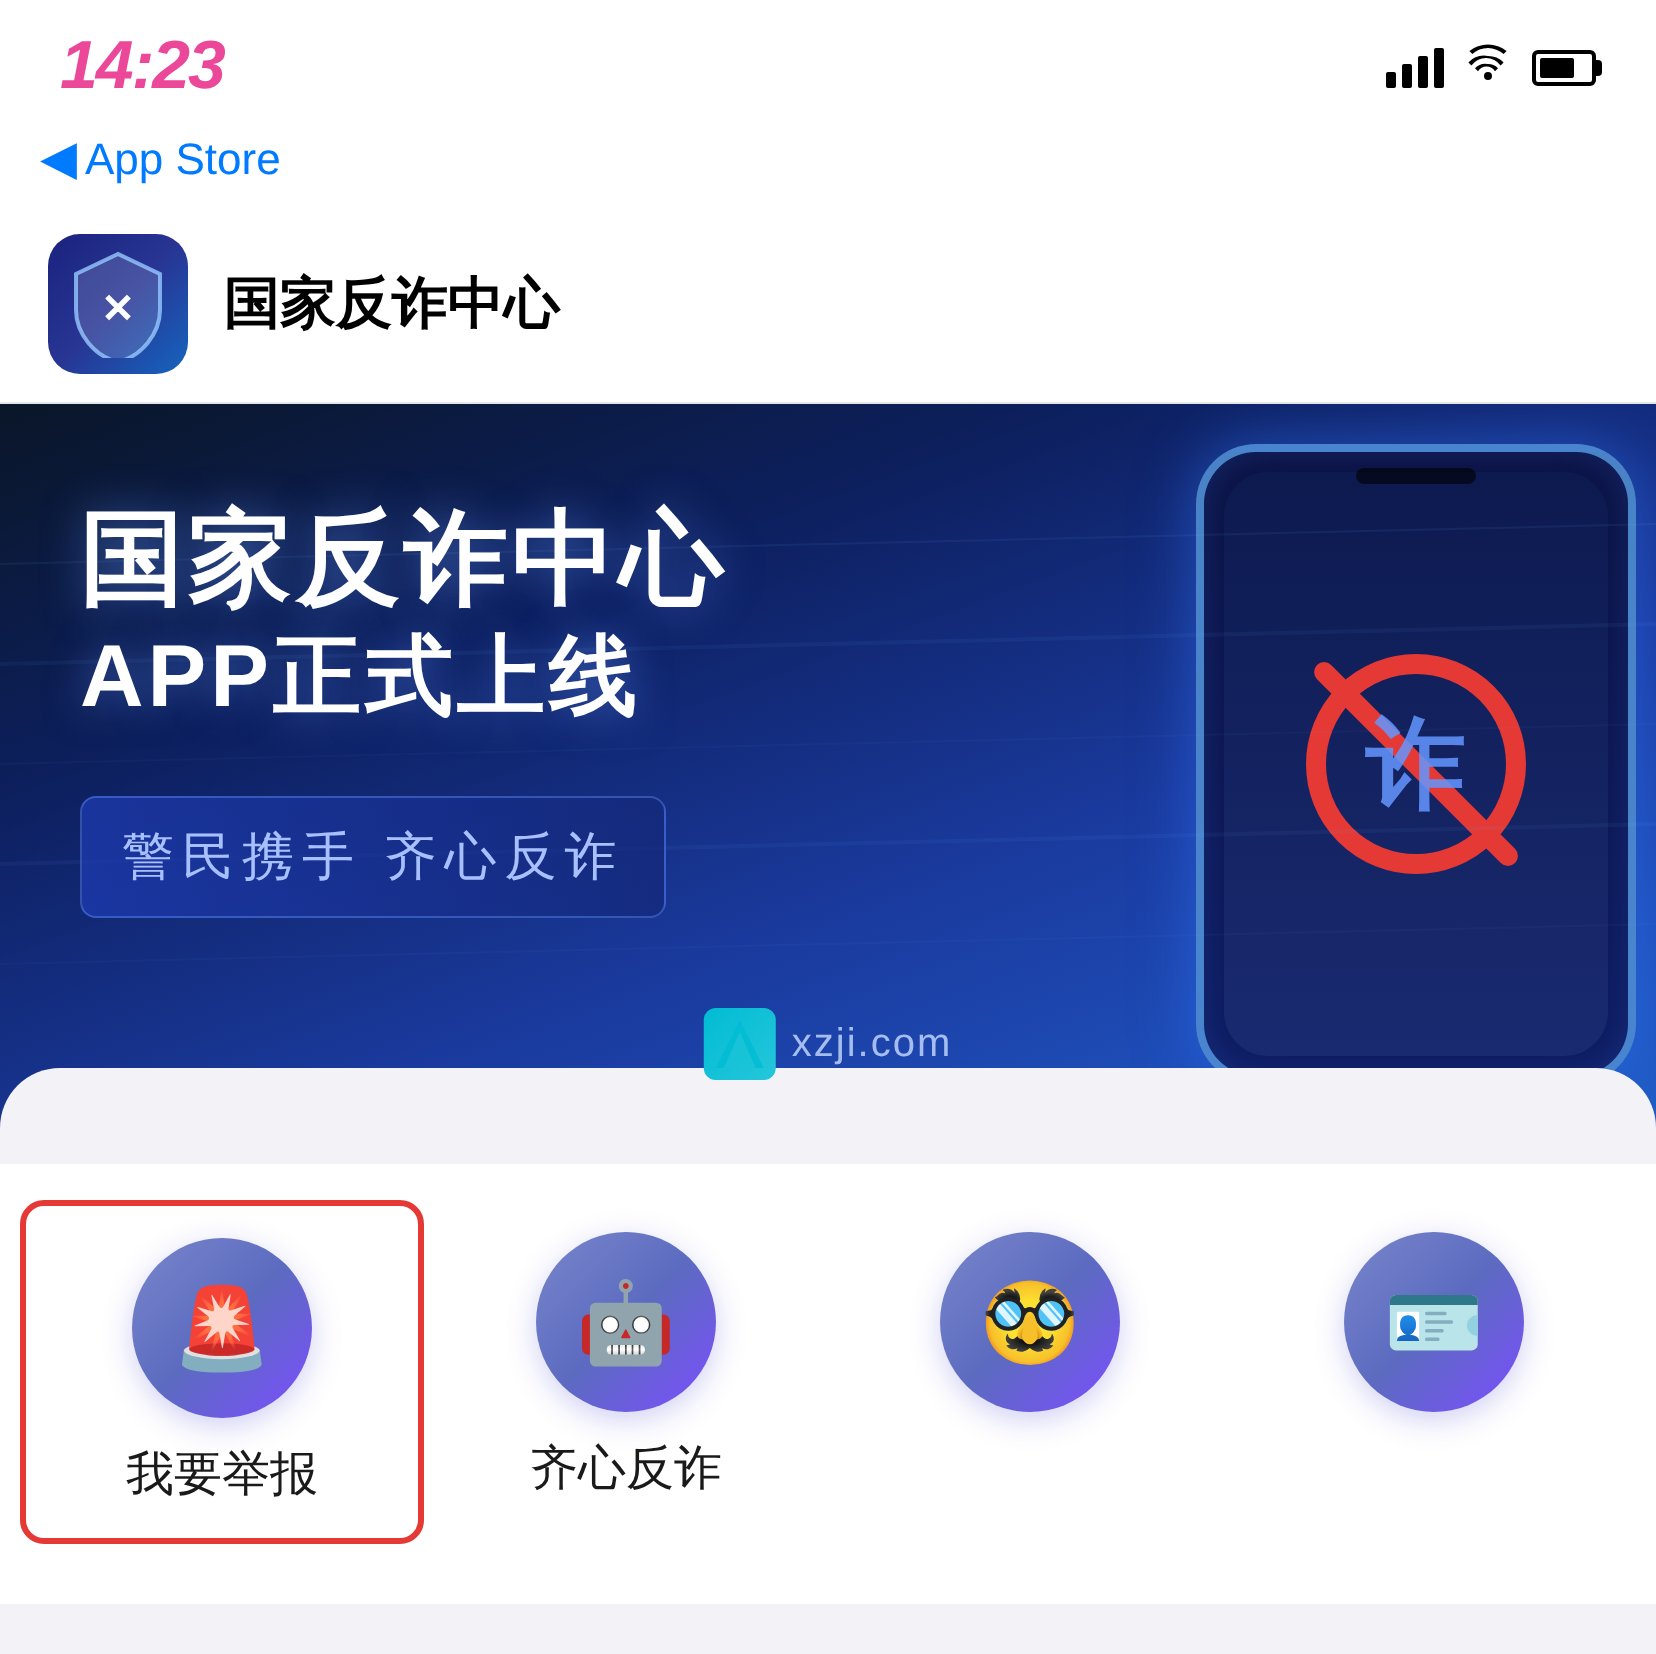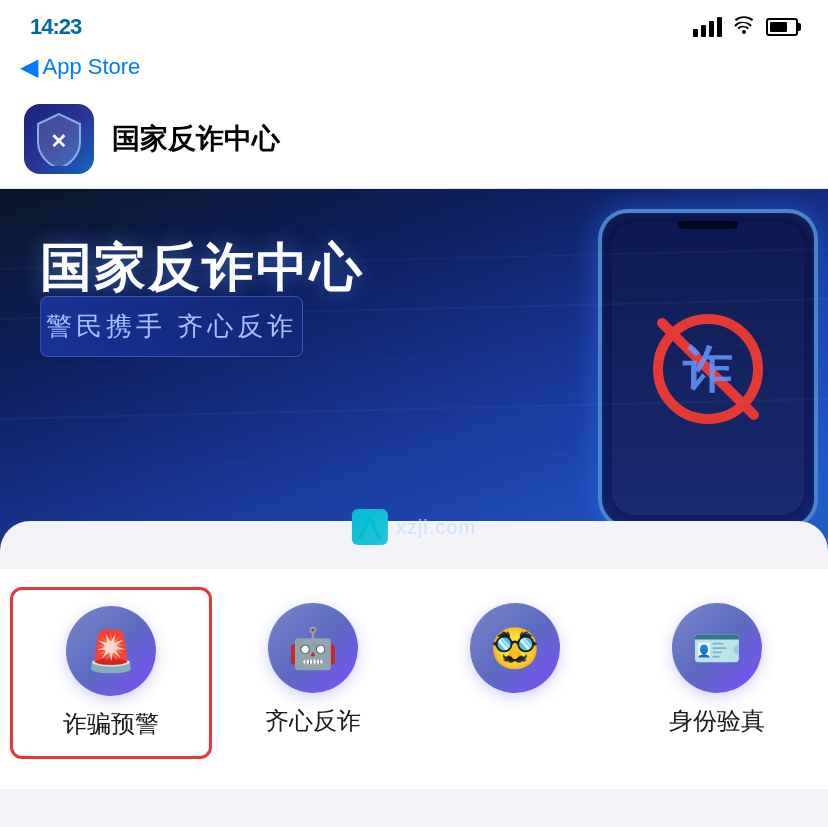--- a/index.html
+++ b/index.html
@@ -15,24 +15,25 @@
     
     .status-bar {
       display: flex;
       justify-content: space-between;
       align-items: center;
       padding: 14px 30px 6px 30px;
       background: #fff;
     }
 
     .status-time {
-      font-size: 22px;
+      font-size: 34px;
       font-weight: 600;
-      color: #0369a1;
+      color: #ec4899;
       letter-spacing: -1px;
+      font-style: italic;
     }
 
     .status-icons {
       display: flex;
       align-items: center;
       gap: 10px;
     }
 
     .signal-bars {
       display: flex;
@@ -168,21 +169,21 @@
       color: #fff;
       letter-spacing: 2px;
       text-shadow: 0 0 20px rgba(100,150,255,0.5);
       margin-bottom: 30px;
     }
 
     .hero-subtitle-box {
       background: linear-gradient(90deg, rgba(30,60,180,0.7) 0%, rgba(20,40,120,0.7) 100%);
       border: 1px solid rgba(100,150,255,0.4);
       border-radius: 8px;
-      padding: 12px 5px;
+      padding: 12px 20px;
       display: inline-block;
       text-align: right;
     }
 
     .hero-subtitle {
       font-size: 26px;
       color: #a8c0ff;
       letter-spacing: 4px;
     }
 
@@ -213,21 +214,21 @@
       background: linear-gradient(180deg, #0d1a50 0%, #1a2a70 100%);
       border-radius: 22px;
       display: flex;
       align-items: center;
       justify-content: center;
     }
 
     
     .watermark {
       position: absolute;
-      bottom: 24px;
+      bottom: 42px;
       left: 50%;
       transform: translateX(-50%);
       display: flex;
       align-items: center;
       gap: 8px;
       z-index: 3;
     }
 
     .watermark-logo {
       width: 36px;
@@ -365,20 +366,21 @@
       <line x1="0" y1="80" x2="828" y2="60" stroke="rgba(100,180,255,0.4)" stroke-width="1"></line>
       <line x1="0" y1="130" x2="828" y2="110" stroke="rgba(100,180,255,0.3)" stroke-width="2"></line>
       <line x1="0" y1="180" x2="828" y2="160" stroke="rgba(100,180,255,0.2)" stroke-width="1"></line>
       <line x1="0" y1="230" x2="828" y2="210" stroke="rgba(100,180,255,0.3)" stroke-width="2"></line>
       <line x1="0" y1="280" x2="828" y2="260" stroke="rgba(100,180,255,0.2)" stroke-width="1"></line>
     </svg>
   </div>
 
   <div class="hero-content">
     <div class="hero-title-1">国家反诈中心</div>
+    <div class="hero-title-2">APP正式上线</div>
     <div class="hero-subtitle-box">
       <span class="hero-subtitle">警民携手  齐心反诈</span>
     </div>
   </div>
 
   <div class="phone-mockup">
     <div class="phone-frame">
 
       <div style="position:absolute;top:8px;left:50%;transform:translateX(-50%);width:60px;height:8px;background:rgba(0,0,0,0.6);border-radius:4px;z-index:10;"></div>
       <div class="phone-screen">
@@ -403,27 +405,26 @@
     <span class="watermark-text">xzji.com</span>
   </div>
 
   <div class="hero-curve"></div>
 </div>
 
 <div class="feature-grid">
   <div class="feature-row" id="feature-row">
   <div class="feature-item selected">
         <div class="feature-icon-circle">🚨</div>
-        <span class="feature-label">诈骗预警</span>
+        <span class="feature-label">我要举报</span>
       </div>
       <div class="feature-item">
         <div class="feature-icon-circle">🤖</div>
         <span class="feature-label">齐心反诈</span>
       </div>
       <div class="feature-item">
         <div class="feature-icon-circle">🥸</div>
       </div>
       <div class="feature-item">
         <div class="feature-icon-circle">🪪</div>
-        <span class="feature-label">身份验真</span>
       </div>
     </div>
 </div>
 
 </body></html>

